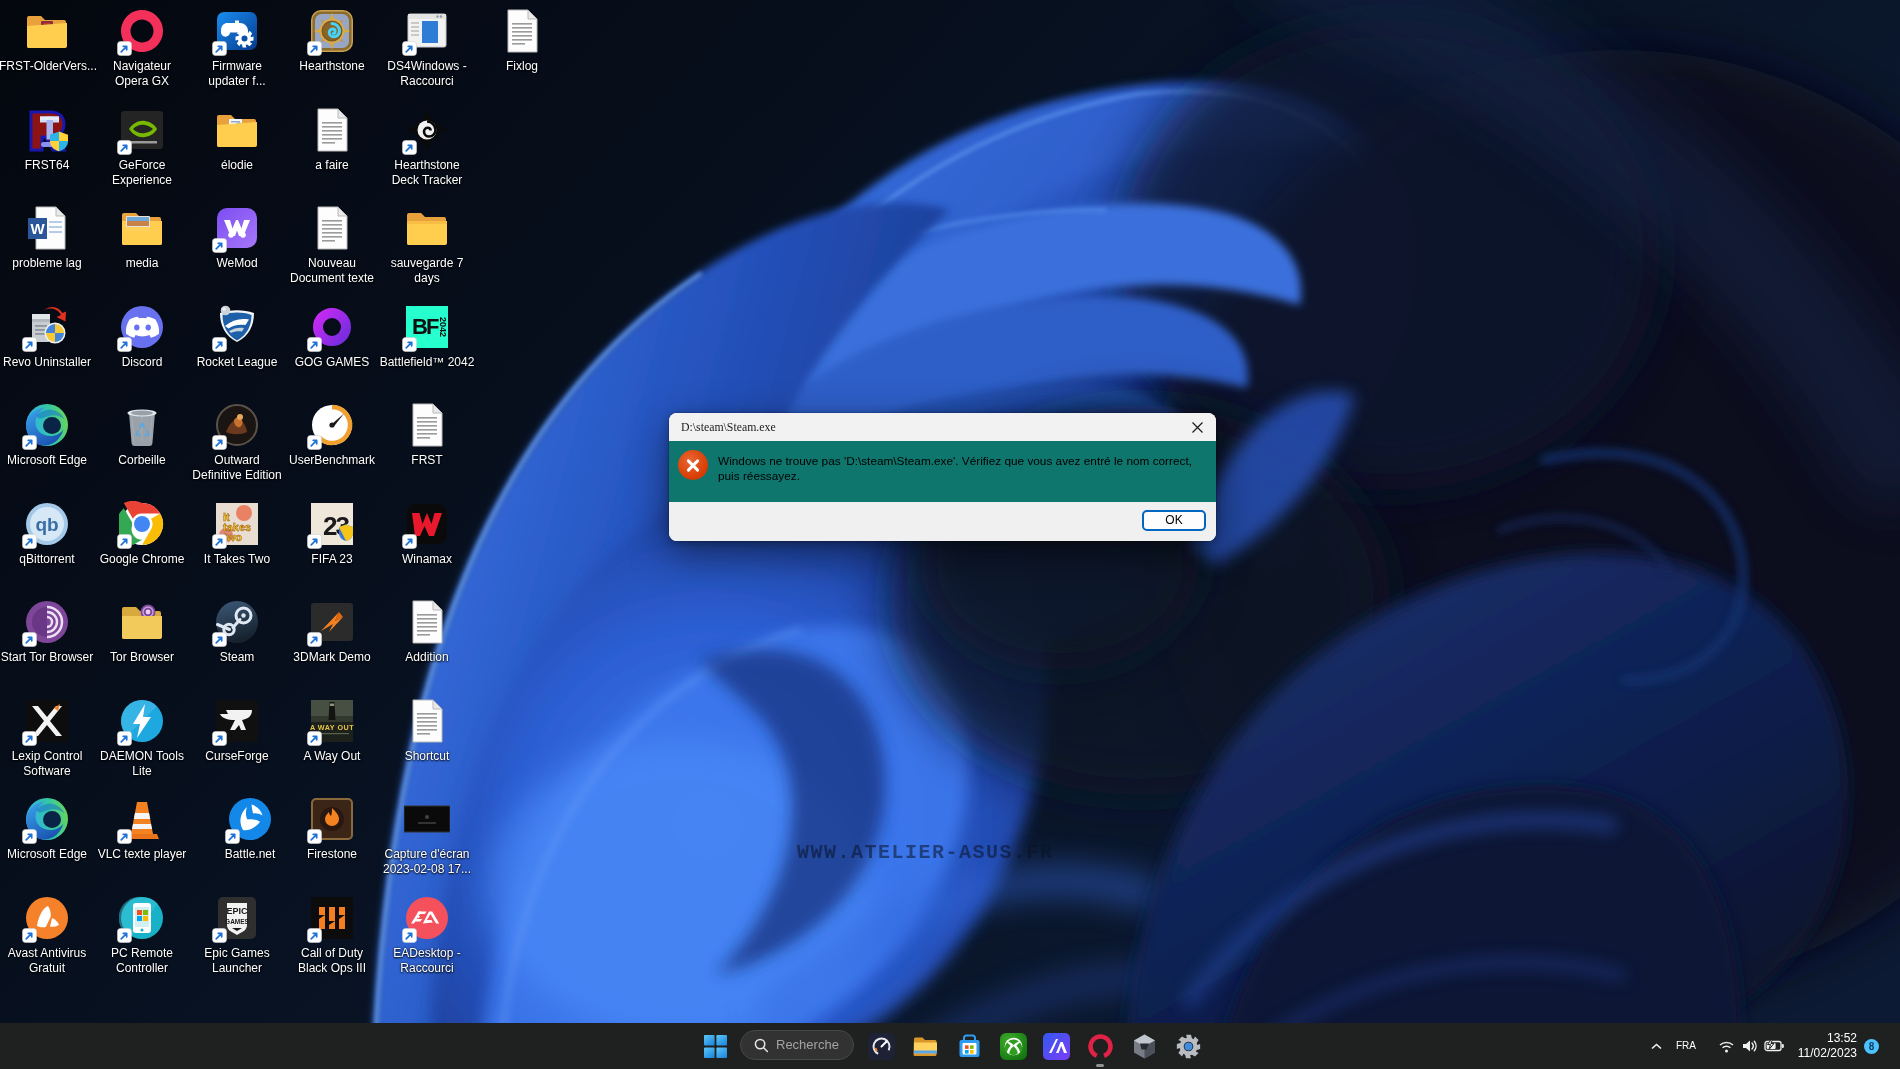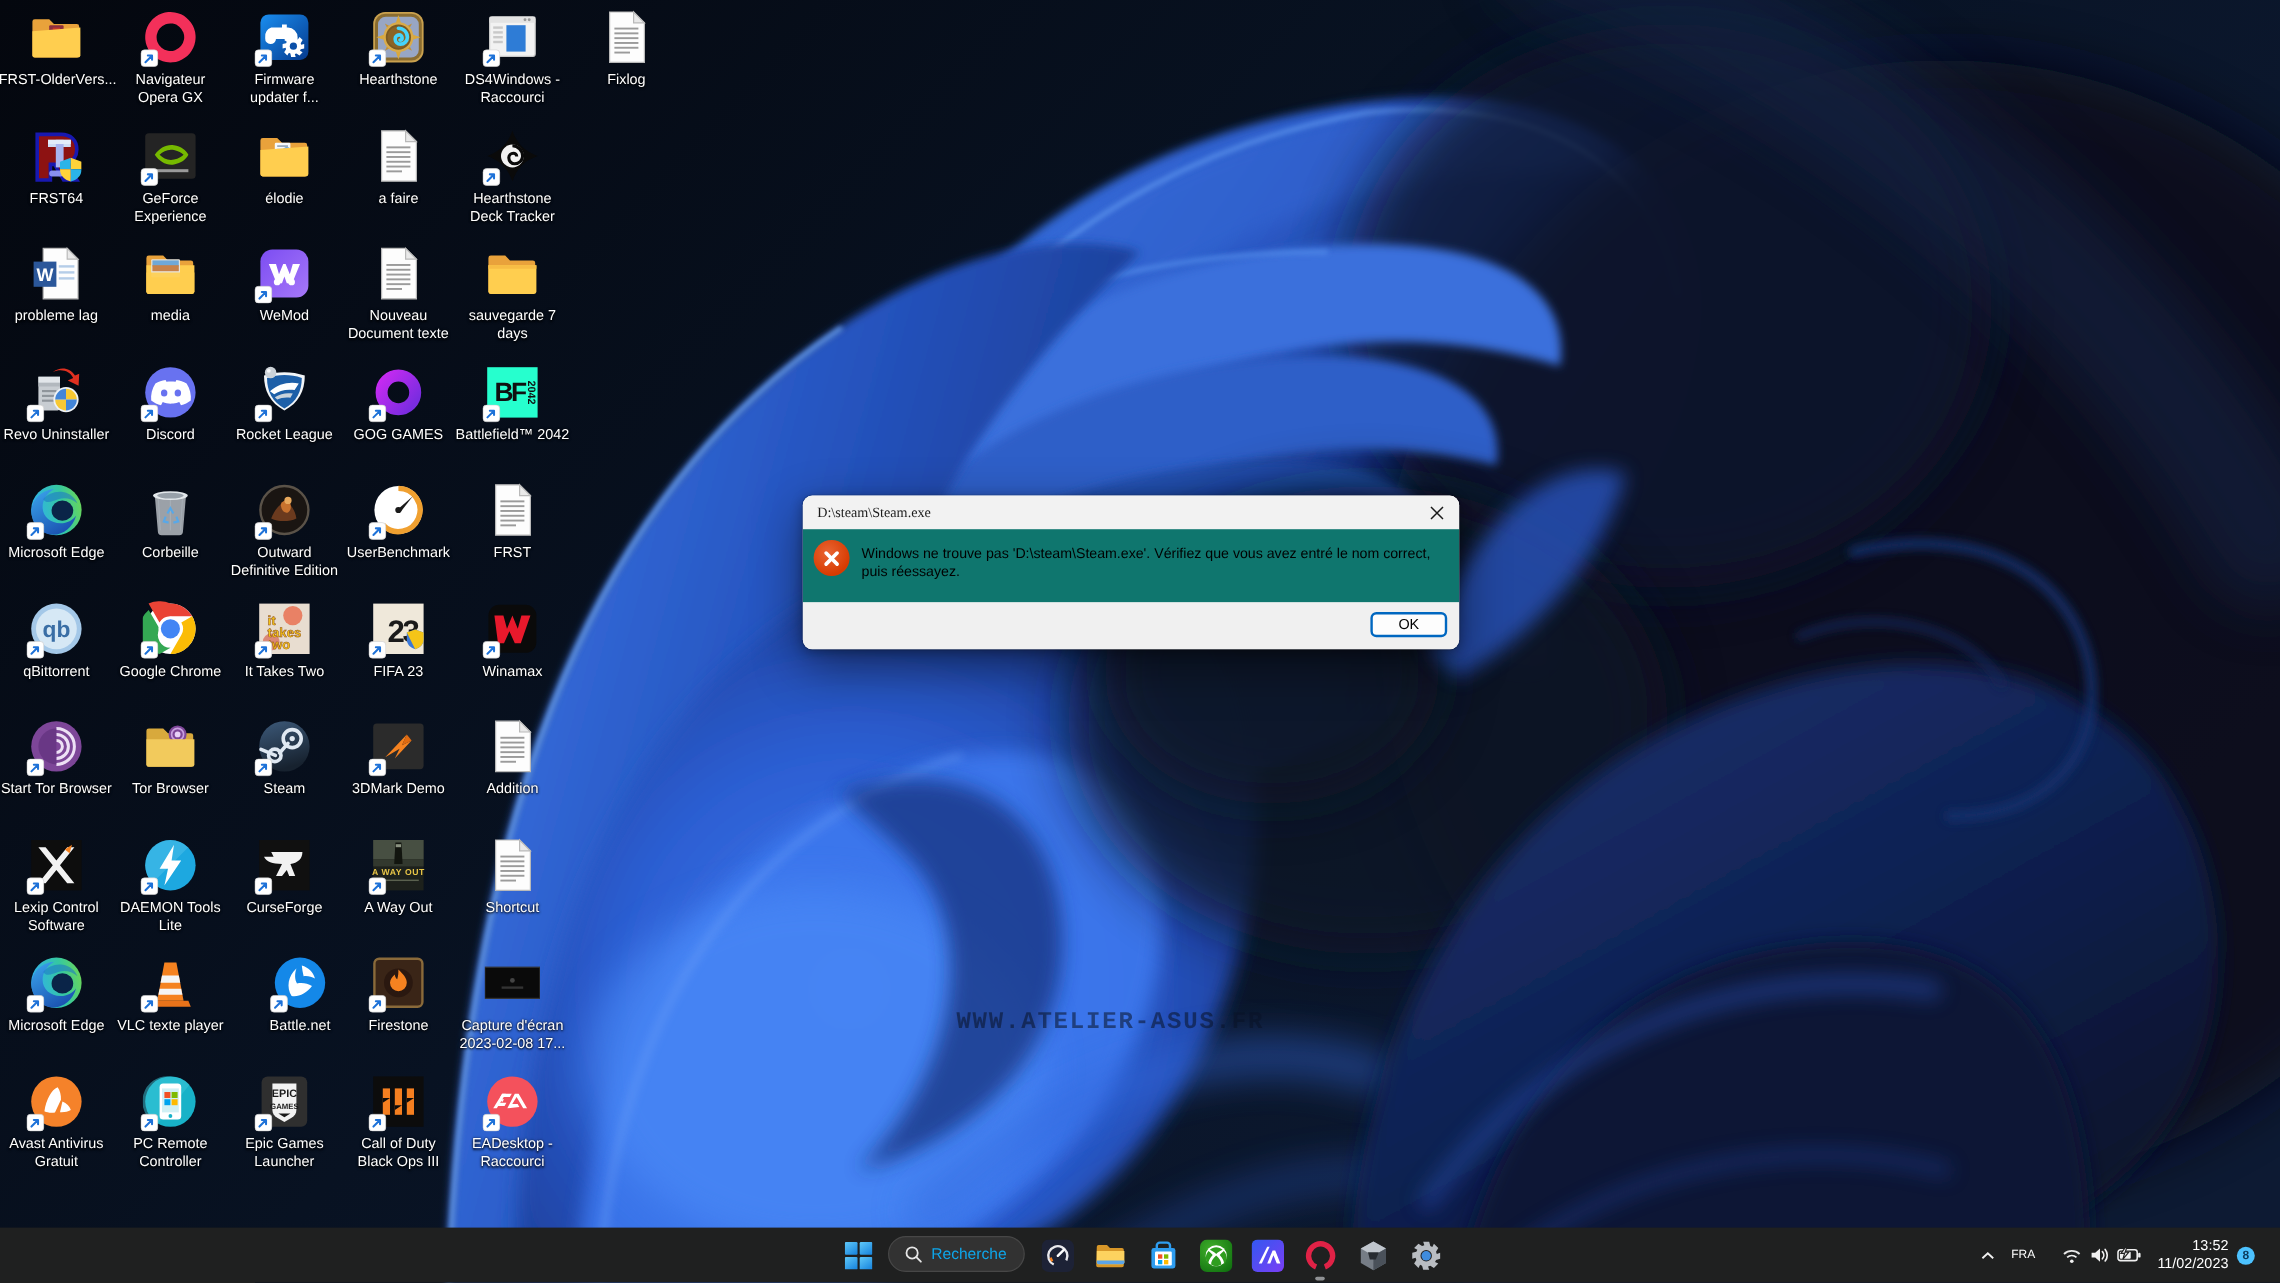--- a/index.html
+++ b/index.html
@@ -34,21 +34,21 @@
   #dlg .msg { position:absolute; left:49px; top:13px; font-size:11.8px; line-height:15px; color:#000; }
   #dlg .foot { height:39px; background:#f0f0f0; position:relative; }
   #dlg .okbtn { position:absolute; right:10px; top:8px; width:64px; height:21px; background:#fdfdfd;
     border:2px solid #0067c0; border-radius:5px; font-size:12px; color:#000;
     text-align:center; line-height:17px; }
 
   
   #taskbar { position:absolute; left:0; top:1023px; width:1900px; height:46px; background:#1f2020; }
   .tb-ic { position:absolute; top:0; width:40px; height:46px; display:flex; align-items:center; justify-content:center; }
   #search { position:absolute; left:740px; top:7px; width:114px; height:30px; background:#323232;
-    border:1px solid #474747; border-radius:15px; color:#0ea5e9; font-size:13px; }
+    border:1px solid #474747; border-radius:15px; color:#a3a3a3; font-size:13px; }
   #search .mag { position:absolute; left:13px; top:7px; width:15px; height:15px; }
   #search .stx { position:absolute; left:35px; top:6px; }
   .tray { position:absolute; top:0; height:46px; color:#fff; font-size:12px; }
 </style>
 </head>
 <body>
 <svg id="wall" width="1900" height="1069" viewBox="0 0 1900 1069">
 <defs>
   <linearGradient id="bg" x1="0" y1="0" x2="1" y2="0.55">
     <stop offset="0" stop-color="#04070e"></stop>

